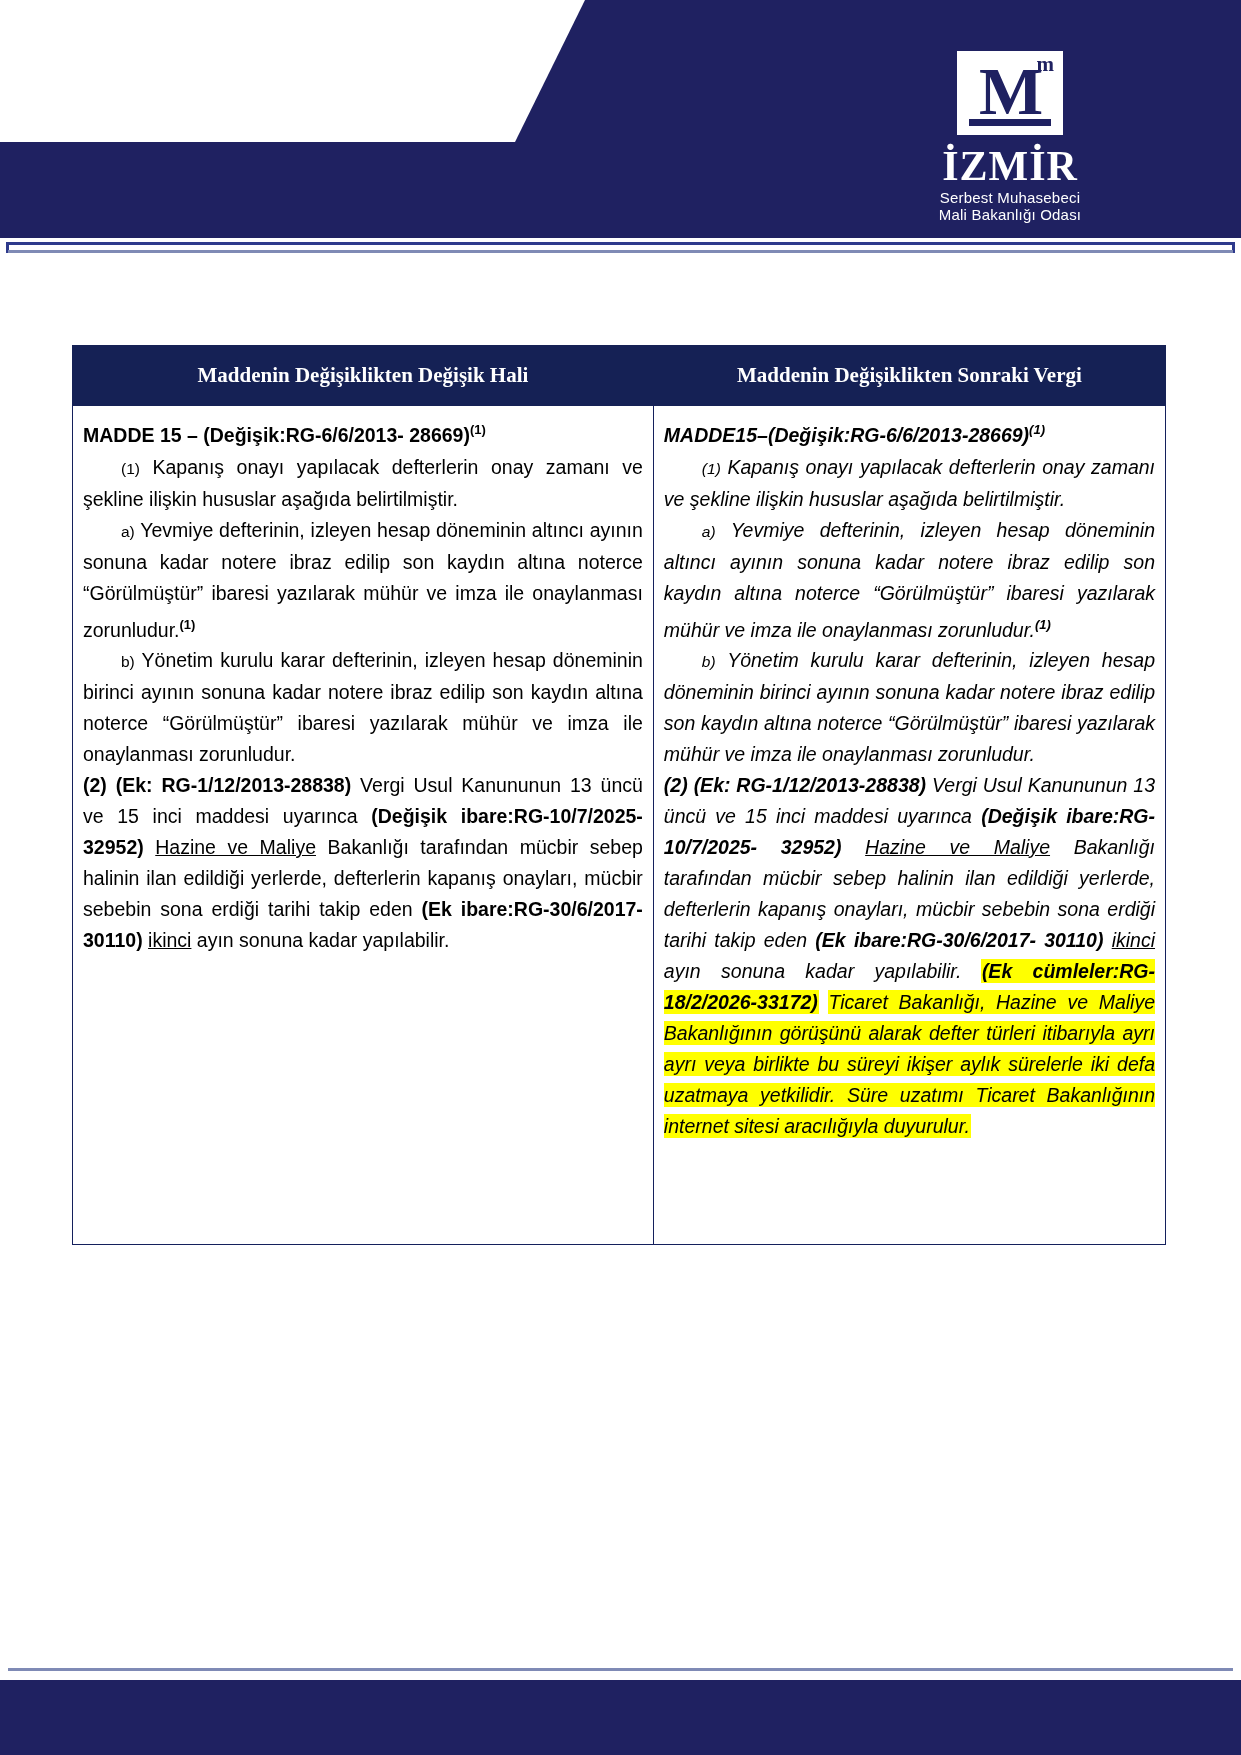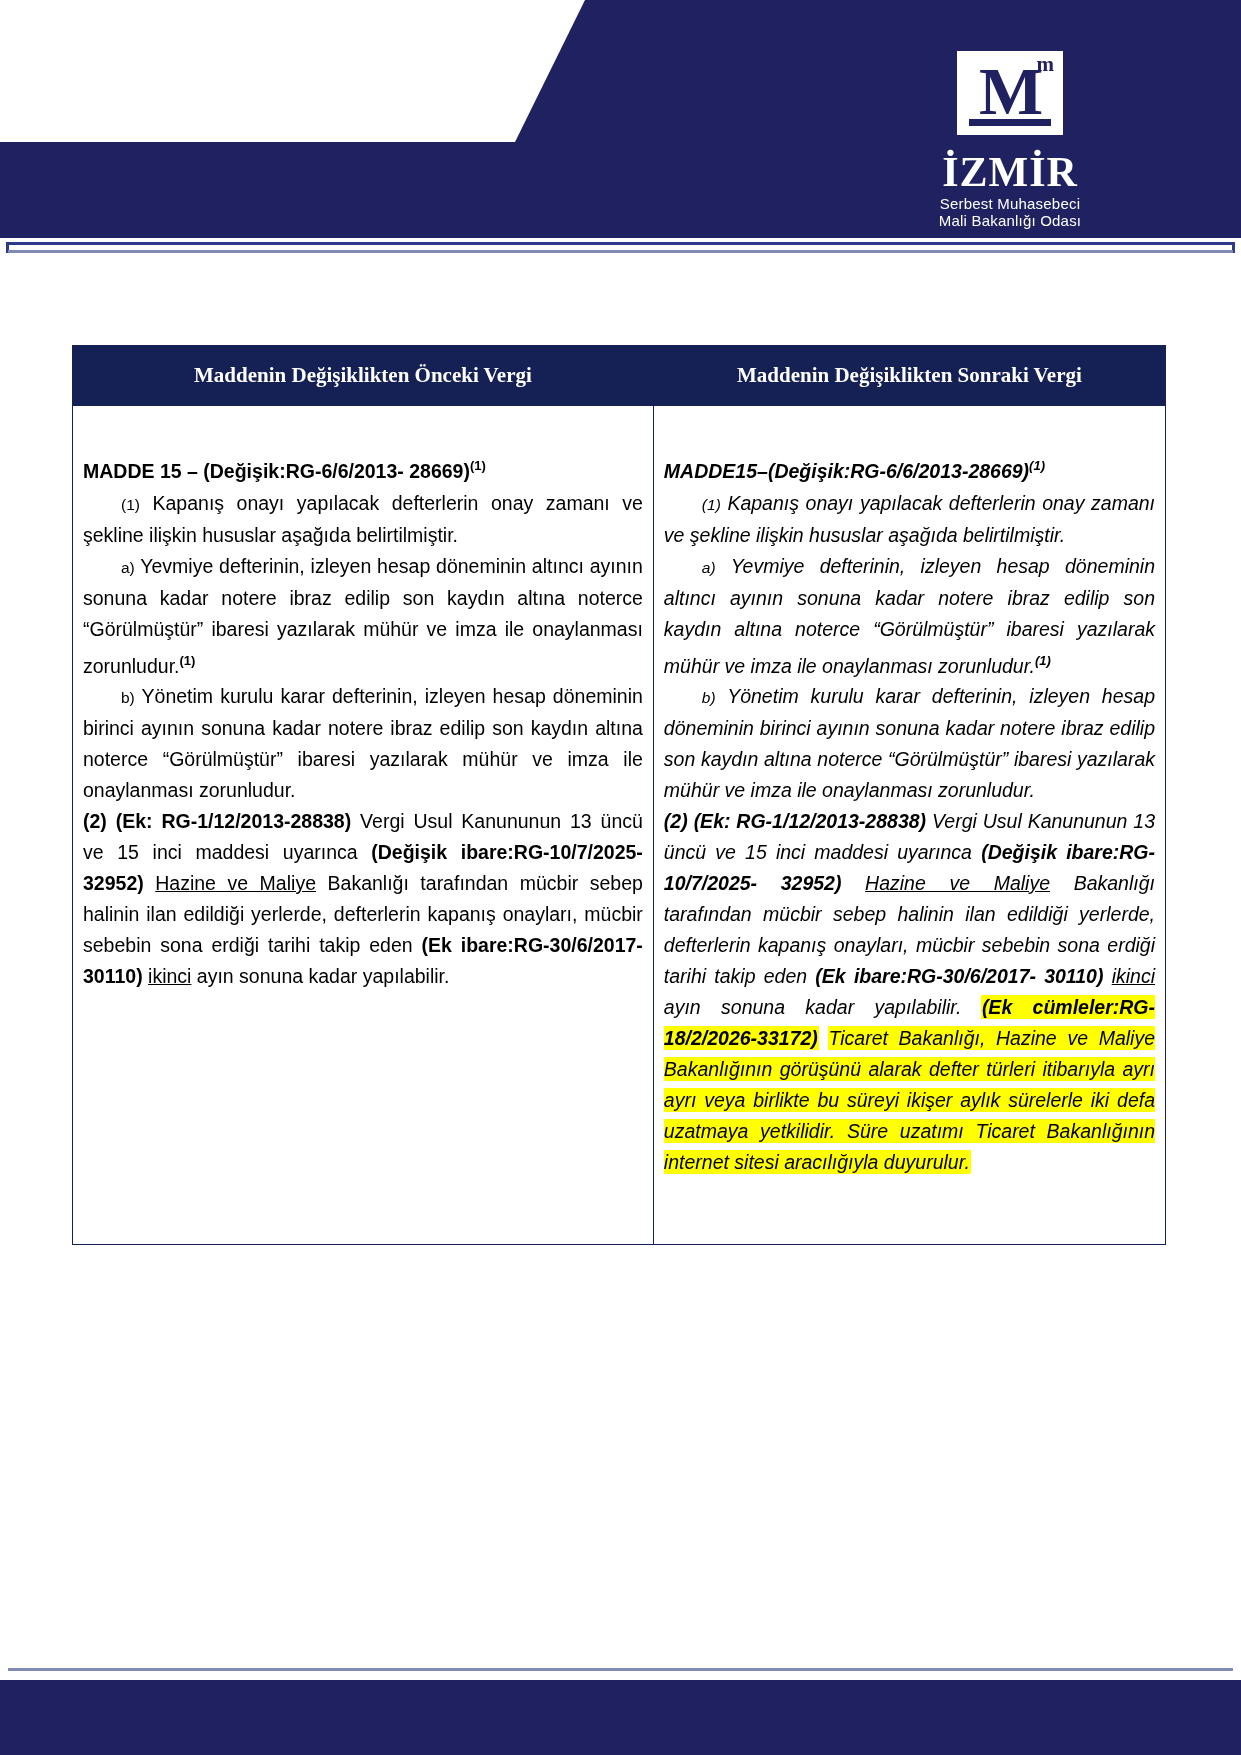--- a/index.html
+++ b/index.html
@@ -126,21 +126,21 @@
     bottom: 9px;
     height: 7px;
     background: #1f2161;
   }
   .logo-city {
     font-family: "Liberation Serif", serif;
     font-weight: bold;
     font-size: 42px;
     line-height: 46px;
     letter-spacing: 1px;
-    margin-top: 8px;
+    margin-top: 2px;
   }
   .logo-sub1, .logo-sub2 {
     font-family: "Liberation Sans", sans-serif;
     font-weight: normal;
     font-size: 15px;
     line-height: 17px;
     letter-spacing: 0.2px;
   }
 
   
@@ -177,21 +177,20 @@
   .col-left { width: 508px; }
   .col-right { width: 441px; font-style: italic; }
 
   .body-text {
     font-family: "Liberation Sans", sans-serif;
     font-size: 19.5px;
     line-height: 31px;
     color: #000000;
     text-align: justify;
     text-justify: inter-word;
-    margin-top: 36px;
   }
   .body-text p {
     margin: 0;
   }
   .p-title {
     font-weight: bold;
     text-align: left;
     margin-bottom: 1px !important;
   }
   .indent {
@@ -250,21 +249,21 @@
 <div class="header-rule-outer"></div>
 <div class="header-rule-cap-l"></div>
 <div class="header-rule-cap-r"></div>
 <div class="header-rule1"></div>
 <div class="header-rule2"></div>
 
 <div class="table-wrap">
   <table class="cmp">
     <thead>
       <tr>
-        <th class="th-left">Maddenin Değişiklikten Önceki Vergi</th>
+        <th class="th-left">Maddenin Değişiklikten Değişik Hali</th>
         <th class="th-right">Maddenin Değişiklikten Sonraki Vergi</th>
       </tr>
     </thead>
     <tbody>
       <tr>
 
         <td class="col-left">
           <div class="body-text">
             <p class="p-title"><span>MADDE 15 – (Değişik:RG-6/6/2013- 28669)</span><sup>(1)</sup></p>
 

